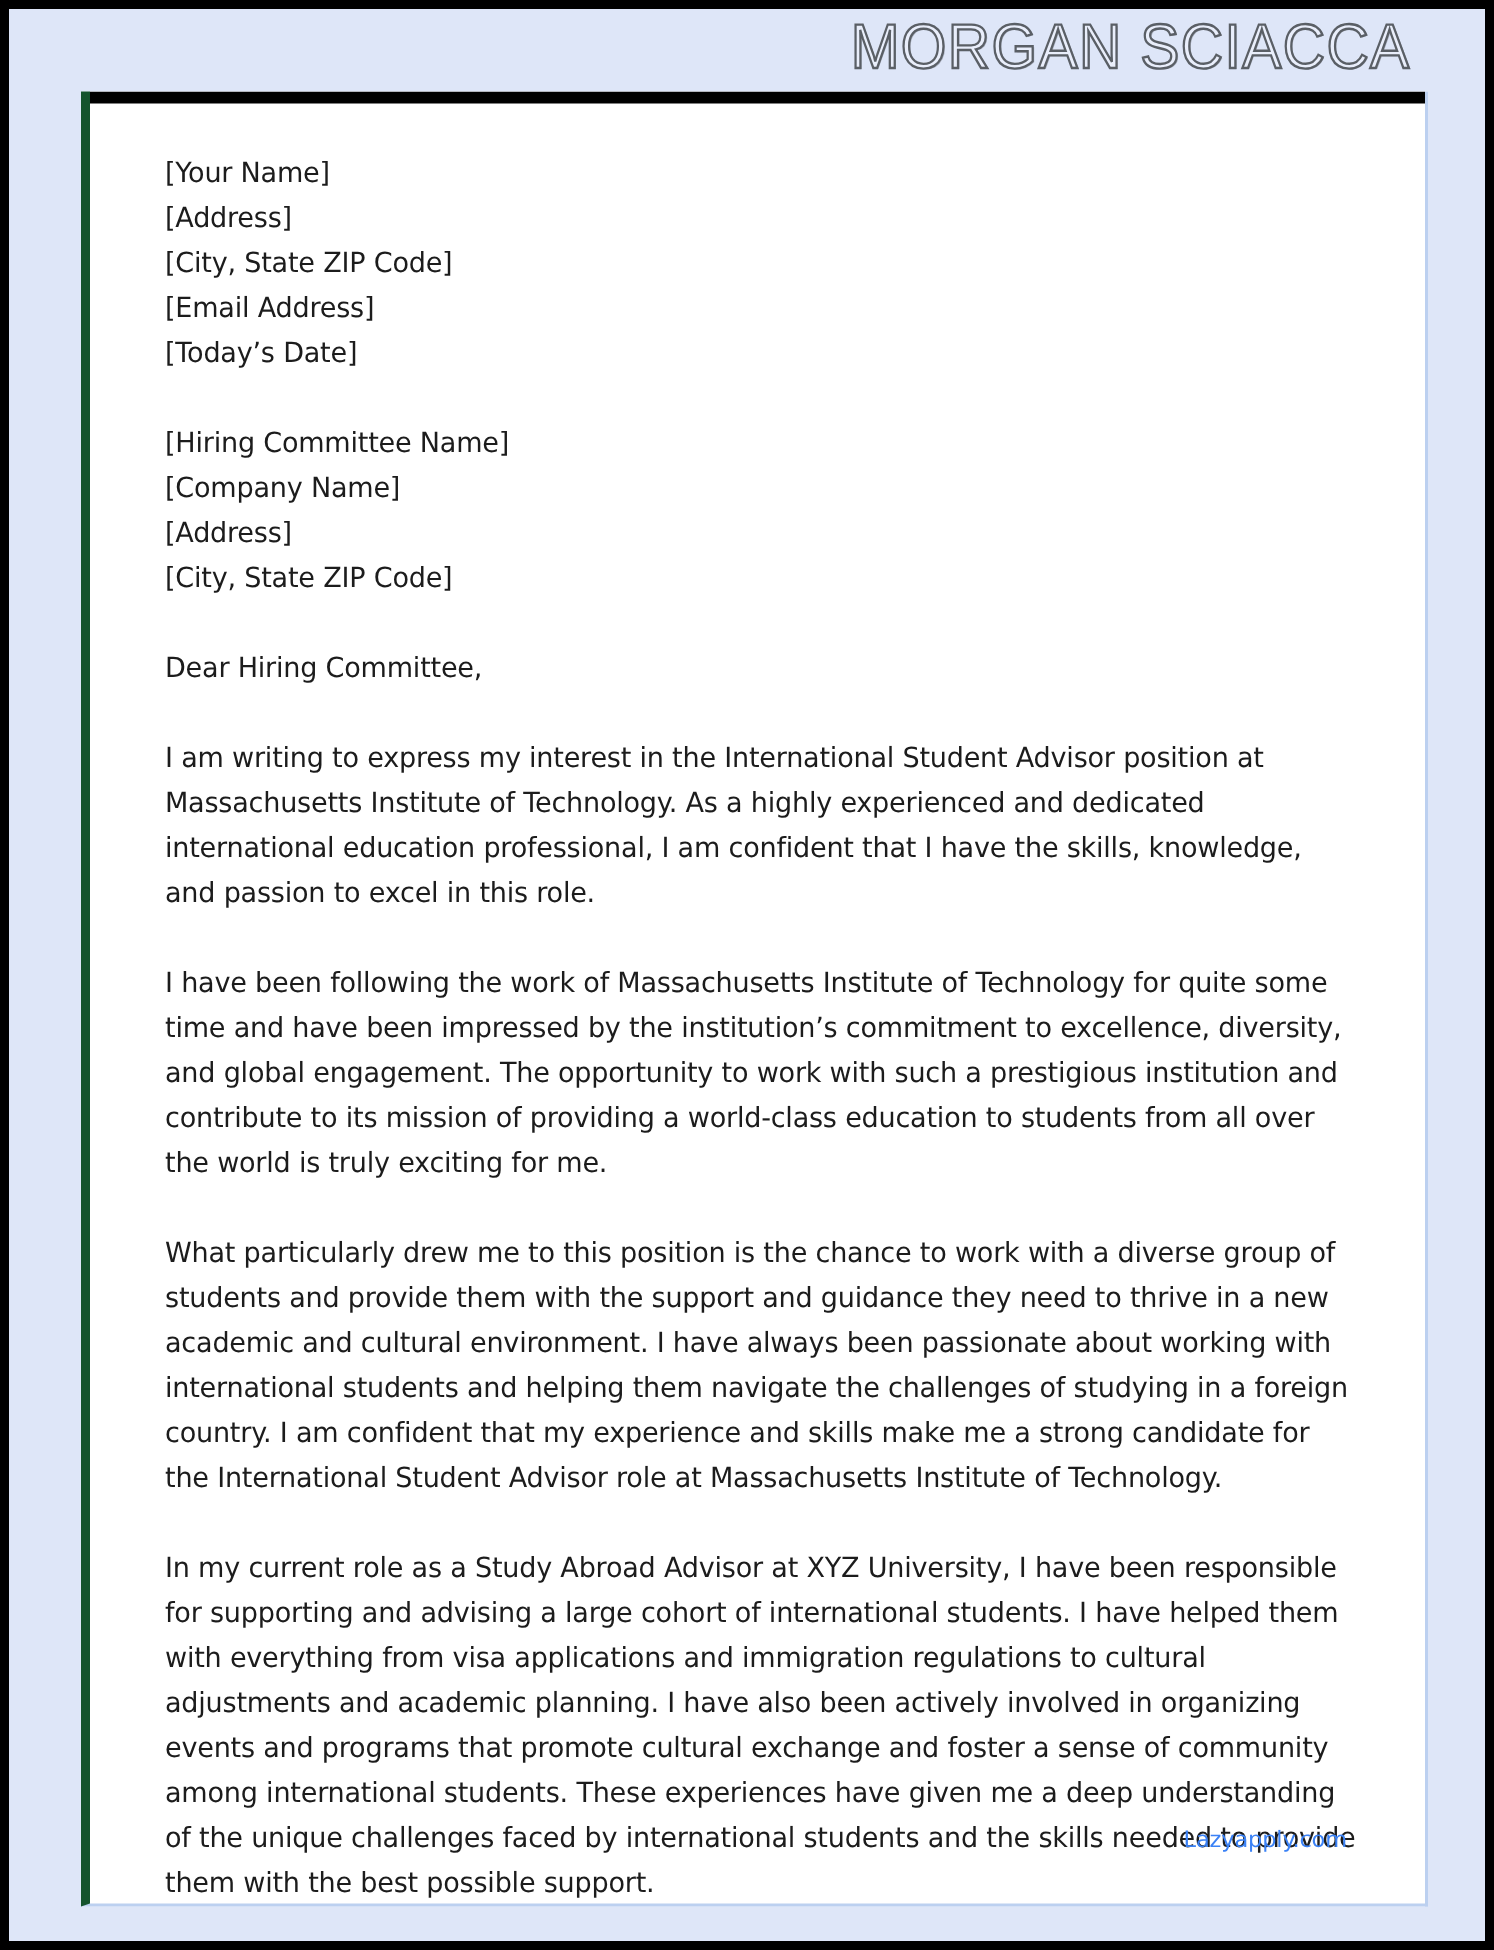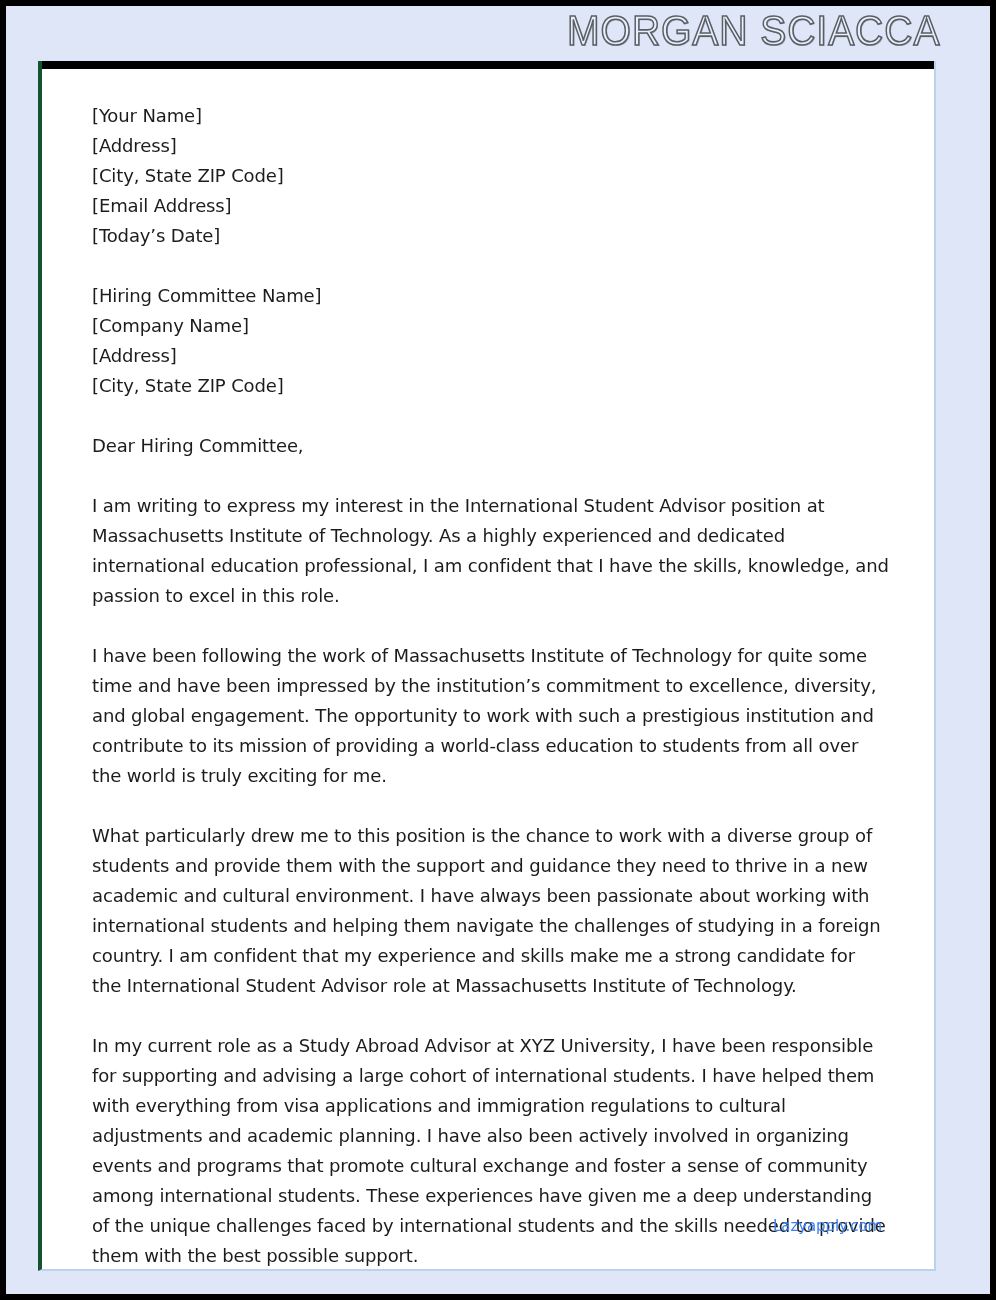--- a/index.html
+++ b/index.html
@@ -46,27 +46,27 @@
     text-shadow:
        1px 1px 0 rgba(120,126,136,0.55),
       -0.5px -0.5px 0 rgba(255,255,255,0.65);
     white-space: nowrap;
     user-select: none;
   }
 
   
   .page {
     position: absolute;
-    left: 32px;
+    left: 48px;
     top: 55px;
     width: 898px;
     height: 1210px;
     background: #ffffff;
     box-sizing: border-box;
-    border-left: 4px solid #14532d;
+    border-left: 6px solid #14532d;
     border-right: 2px solid #bcd0f0;
     border-bottom: 2px solid #bcd0f0;
     overflow: hidden;
   }
 
   .page-topbar {
     position: absolute;
     left: -2px;
     top: 0;
     width: 902px;

